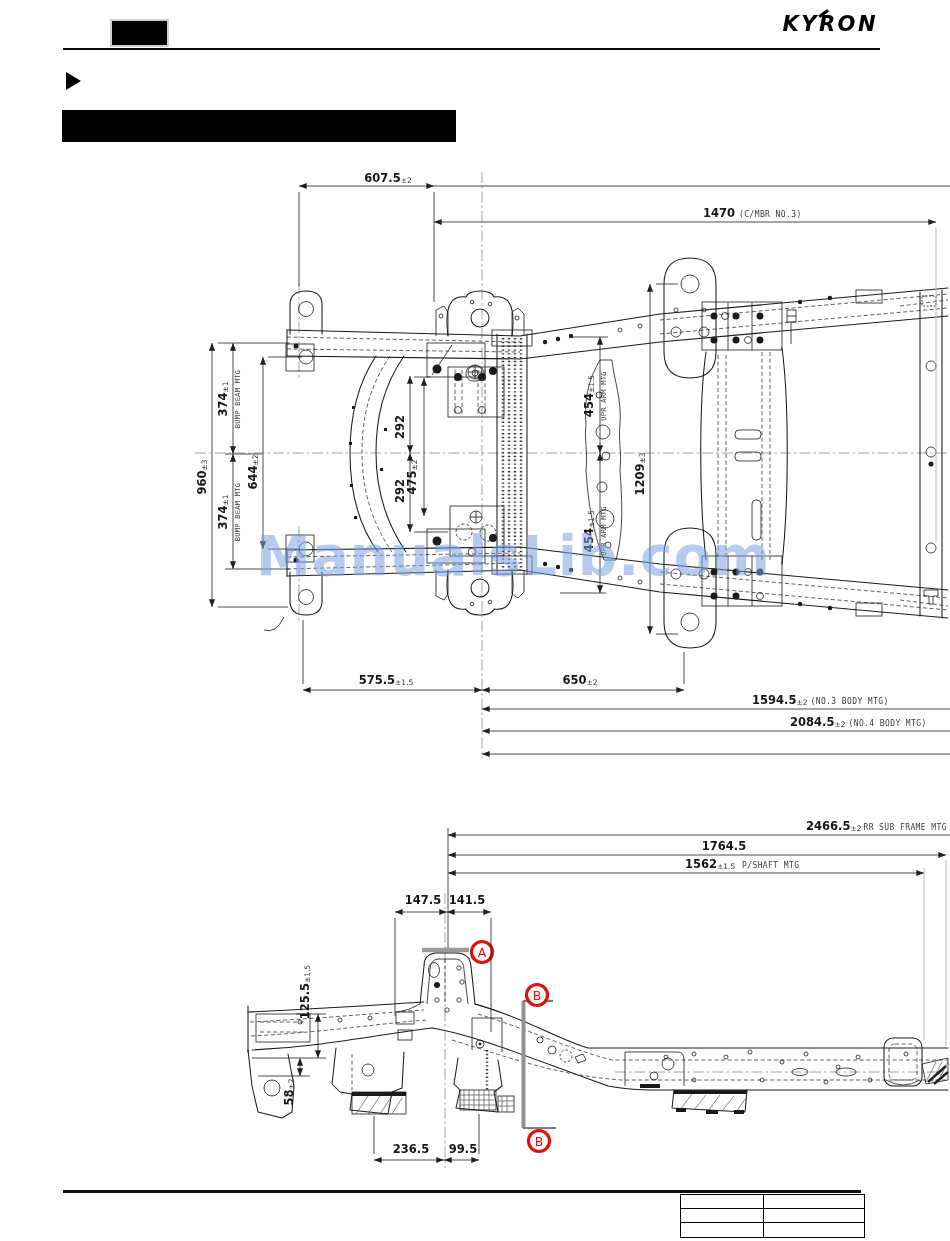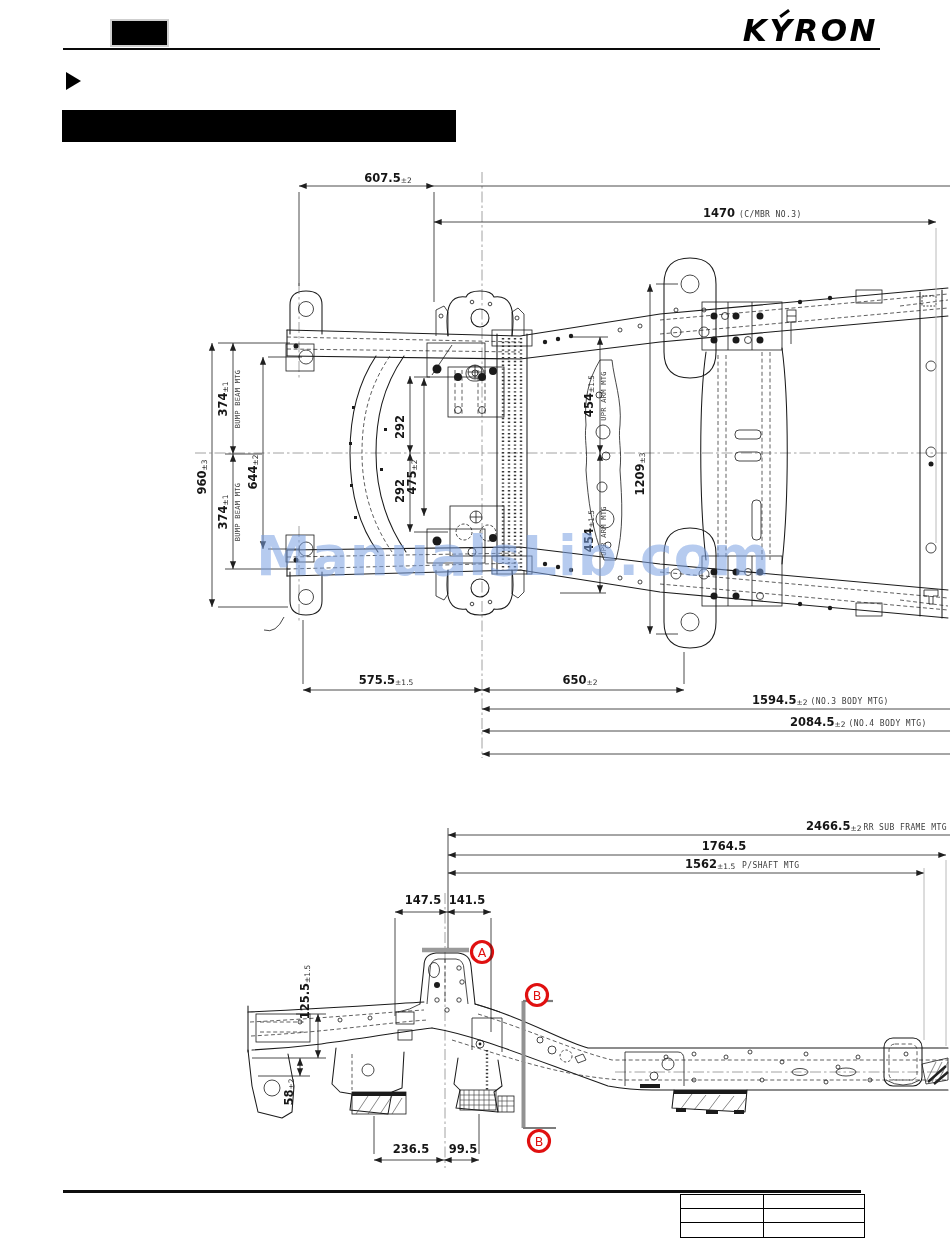--- a/index.html
+++ b/index.html
@@ -2,21 +2,21 @@
 <html><head>
 <meta charset="utf-8">
 <style>
   html,body{margin:0;padding:0;background:#fff;}
   .page{position:relative;width:950px;height:1241px;background:#fff;overflow:hidden;
         font-family:"DejaVu Sans",sans-serif;}
   
   .redact-box{position:absolute;left:112px;top:21px;width:55px;height:24px;background:#000;
               outline:2px solid #cfcfcf;}
   .logo{position:absolute;top:12px;right:72px;font-family:"DejaVu Sans",sans-serif;
-        font-size:31px;font-weight:bold;font-style:italic;letter-spacing:2.5px;color:#000;}
+        font-size:21px;font-weight:bold;font-style:italic;letter-spacing:2.5px;color:#000;}
   .logo .accent{position:absolute;left:36px;top:0px;width:11px;height:2.6px;background:#000;
         transform:rotate(-36deg);}
   .hrule{position:absolute;left:63px;top:48px;width:817px;height:2.4px;background:#0a0a0a;}
   .tri{position:absolute;left:66px;top:72px;width:0;height:0;
        border-left:15px solid #000;border-top:9px solid transparent;border-bottom:9px solid transparent;}
   .titlebar{position:absolute;left:62px;top:110px;width:394px;height:32px;background:#000;}
   
   .watermark{position:absolute;left:256px;top:524px;z-index:6;font-weight:bold;
         font-size:55px;letter-spacing:1px;color:rgba(122,160,226,0.55);white-space:nowrap;}
   

